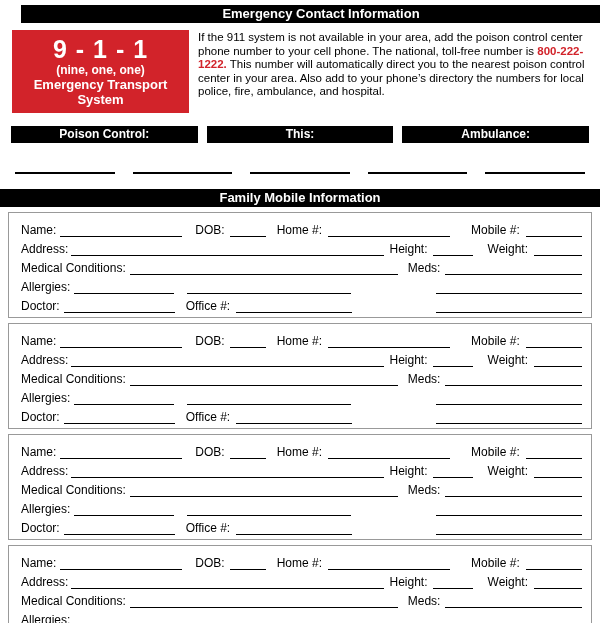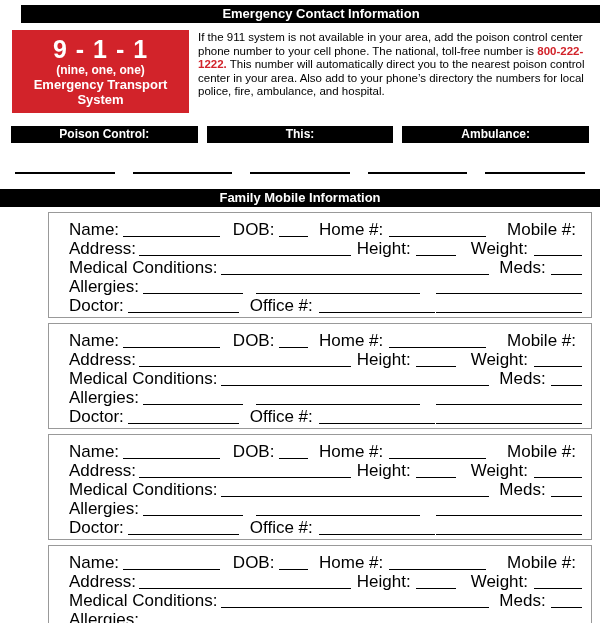--- a/index.html
+++ b/index.html
@@ -39,21 +39,21 @@
     text-align: center; height: 17px; line-height: 17px;
   }
   .contact-lines { display: flex; gap: 9px; margin: 29px 11px 0 11px; }
   .c-cell { flex: 1; display: flex; justify-content: center; }
   .c-line { width: 92%; border-bottom: 2px solid var(--line-black); height: 2px; }
 
   
   .blocks { margin: 5px 8px 0 8px; }
   .m-block {
     border: 1px solid var(--block-border);
-    padding: 5px 9px 4px 20px; margin-bottom: 5px; font-size: 17px; margin-left: 40px;
+    padding: 5px 9px 4px 12px; margin-bottom: 5px; font-size: 12px;
   }
   .m-row { display: flex; align-items: flex-end; height: 19px; white-space: nowrap; }
   .lbl { line-height: 14px; }
   .line { border-bottom: 1.2px solid var(--line-black); height: 12px; display: inline-block; }
   .f1 { flex: 1; }
   .mla { margin-left: auto; }
   .ml3 { margin-left: 3px; }  .ml4 { margin-left: 4px; }
   .ml5 { margin-left: 5px; }  .ml6 { margin-left: 6px; }
   .ml10 { margin-left: 10px; } .ml11 { margin-left: 11px; text-align: center; }
   .ml13 { margin-left: 13px; } .ml15 { margin-left: 15px; }

